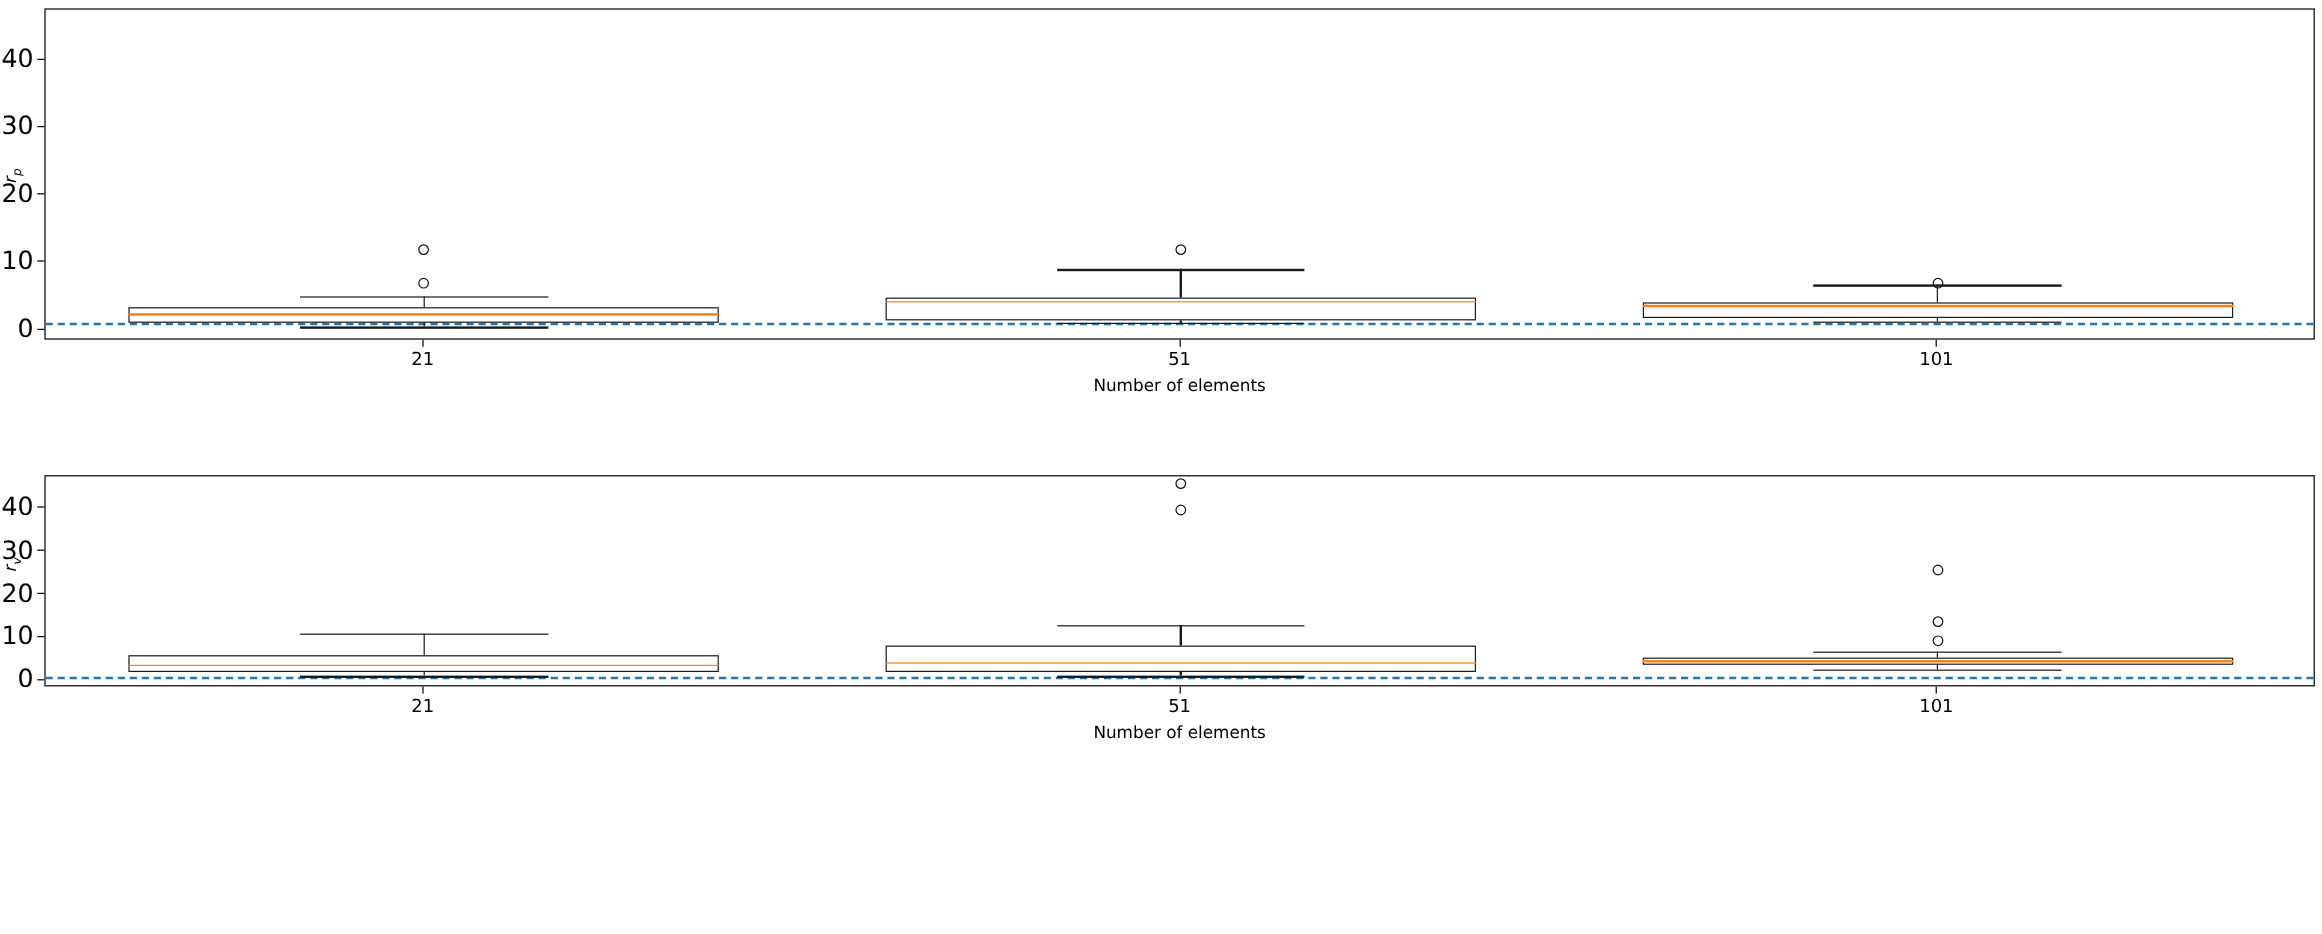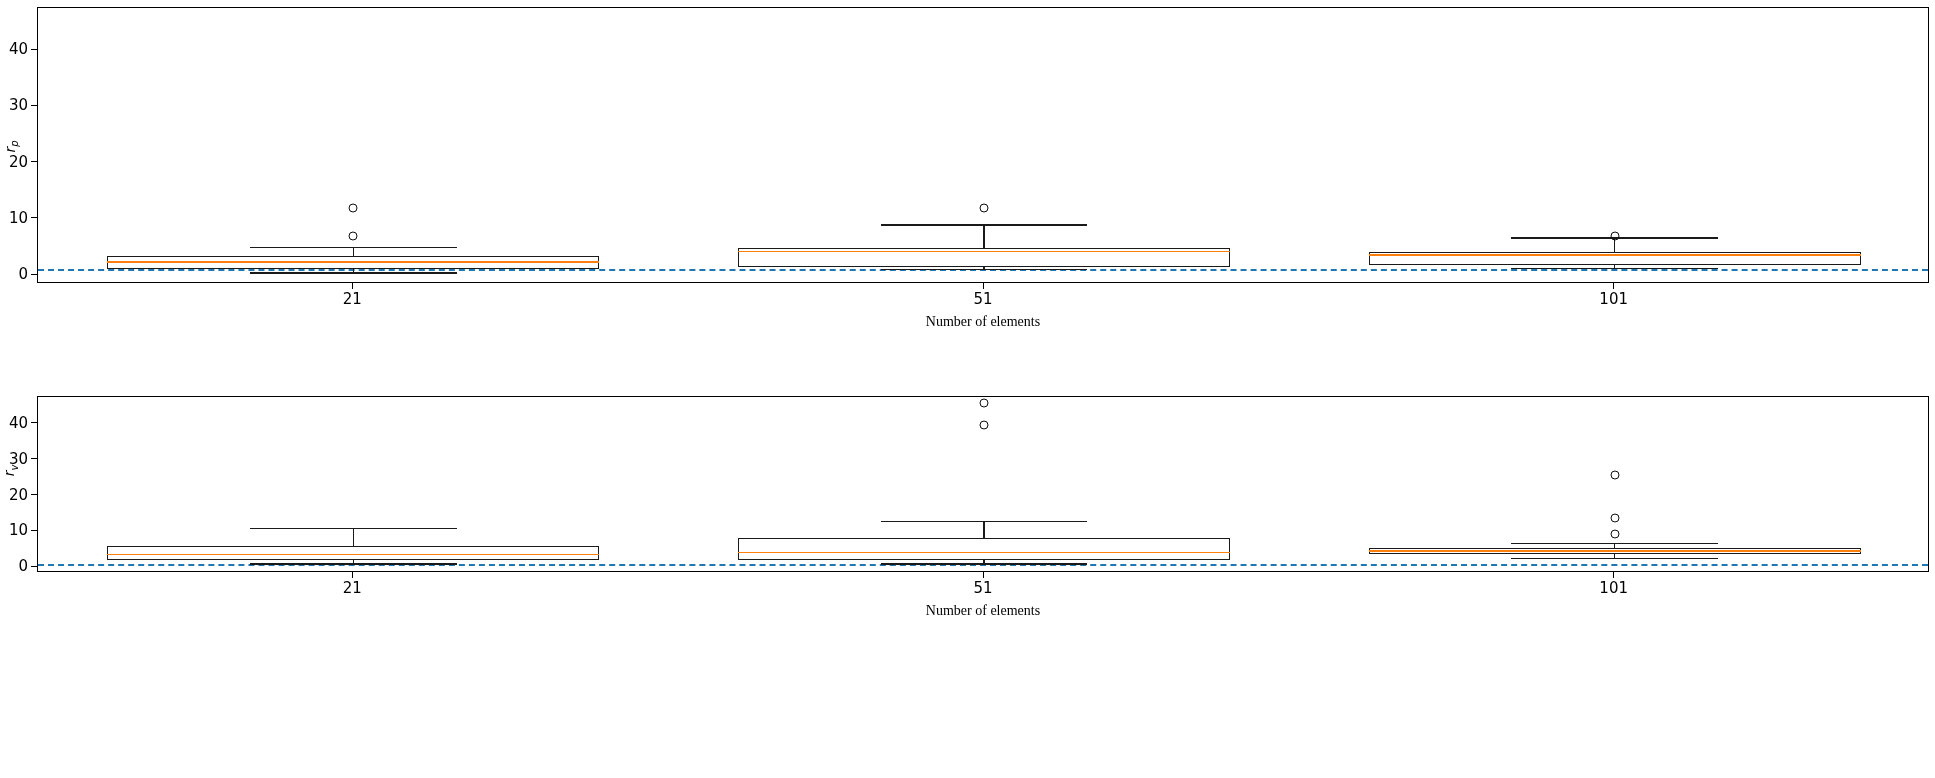--- a/index.html
+++ b/index.html
@@ -8,30 +8,30 @@
 
   
   .subplot{position:absolute;}
   .axes{position:absolute;left:0;top:0;right:0;bottom:0;border:1px solid #000;box-sizing:border-box;background:#fff;overflow:hidden;}
 
   .ylabel{position:absolute;font-size:14px;white-space:nowrap;
           transform-origin:center center;transform:rotate(-90deg);}
   .ylabel i{font-style:italic;}
   .ylabel sub{font-style:italic;font-size:10px;}
 
-  .ytick{position:absolute;right:100%;margin-right:9px;font-size:15px;
+  .ytick{position:absolute;right:100%;margin-right:9px;font-size:21px;
          line-height:1;transform:translateY(-50%);white-space:nowrap;}
   .ytickmark{position:absolute;right:100%;width:6px;height:1px;background:#000;}
 
   .xtick{position:absolute;top:100%;margin-top:9px;font-size:15px;line-height:1;
          transform:translateX(-50%);white-space:nowrap;}
   .xtickmark{position:absolute;top:100%;width:1px;height:6px;background:#000;}
 
   .xlabel{position:absolute;top:100%;margin-top:31px;font-size:14px;
-          transform:translateX(-50%);white-space:nowrap;font-family:Liberation Serif, serif;}
+          transform:translateX(-50%);white-space:nowrap;}
 
   
   .bp-box{position:absolute;border:1.1px solid #1a1a1a;box-sizing:border-box;background:transparent;}
   .bp-median{position:absolute;height:1.6px;background:#ff7f0e;}
   .bp-whisker-v{position:absolute;width:1.2px;background:#1a1a1a;}
   .bp-cap{position:absolute;height:1.2px;background:#1a1a1a;}
   .bp-flier{position:absolute;width:9px;height:9px;border:1.4px solid #101010;
             border-radius:50%;background:transparent;
             transform:translate(-50%,-50%);box-sizing:border-box;}
   .hline{position:absolute;left:0;right:0;height:0;

